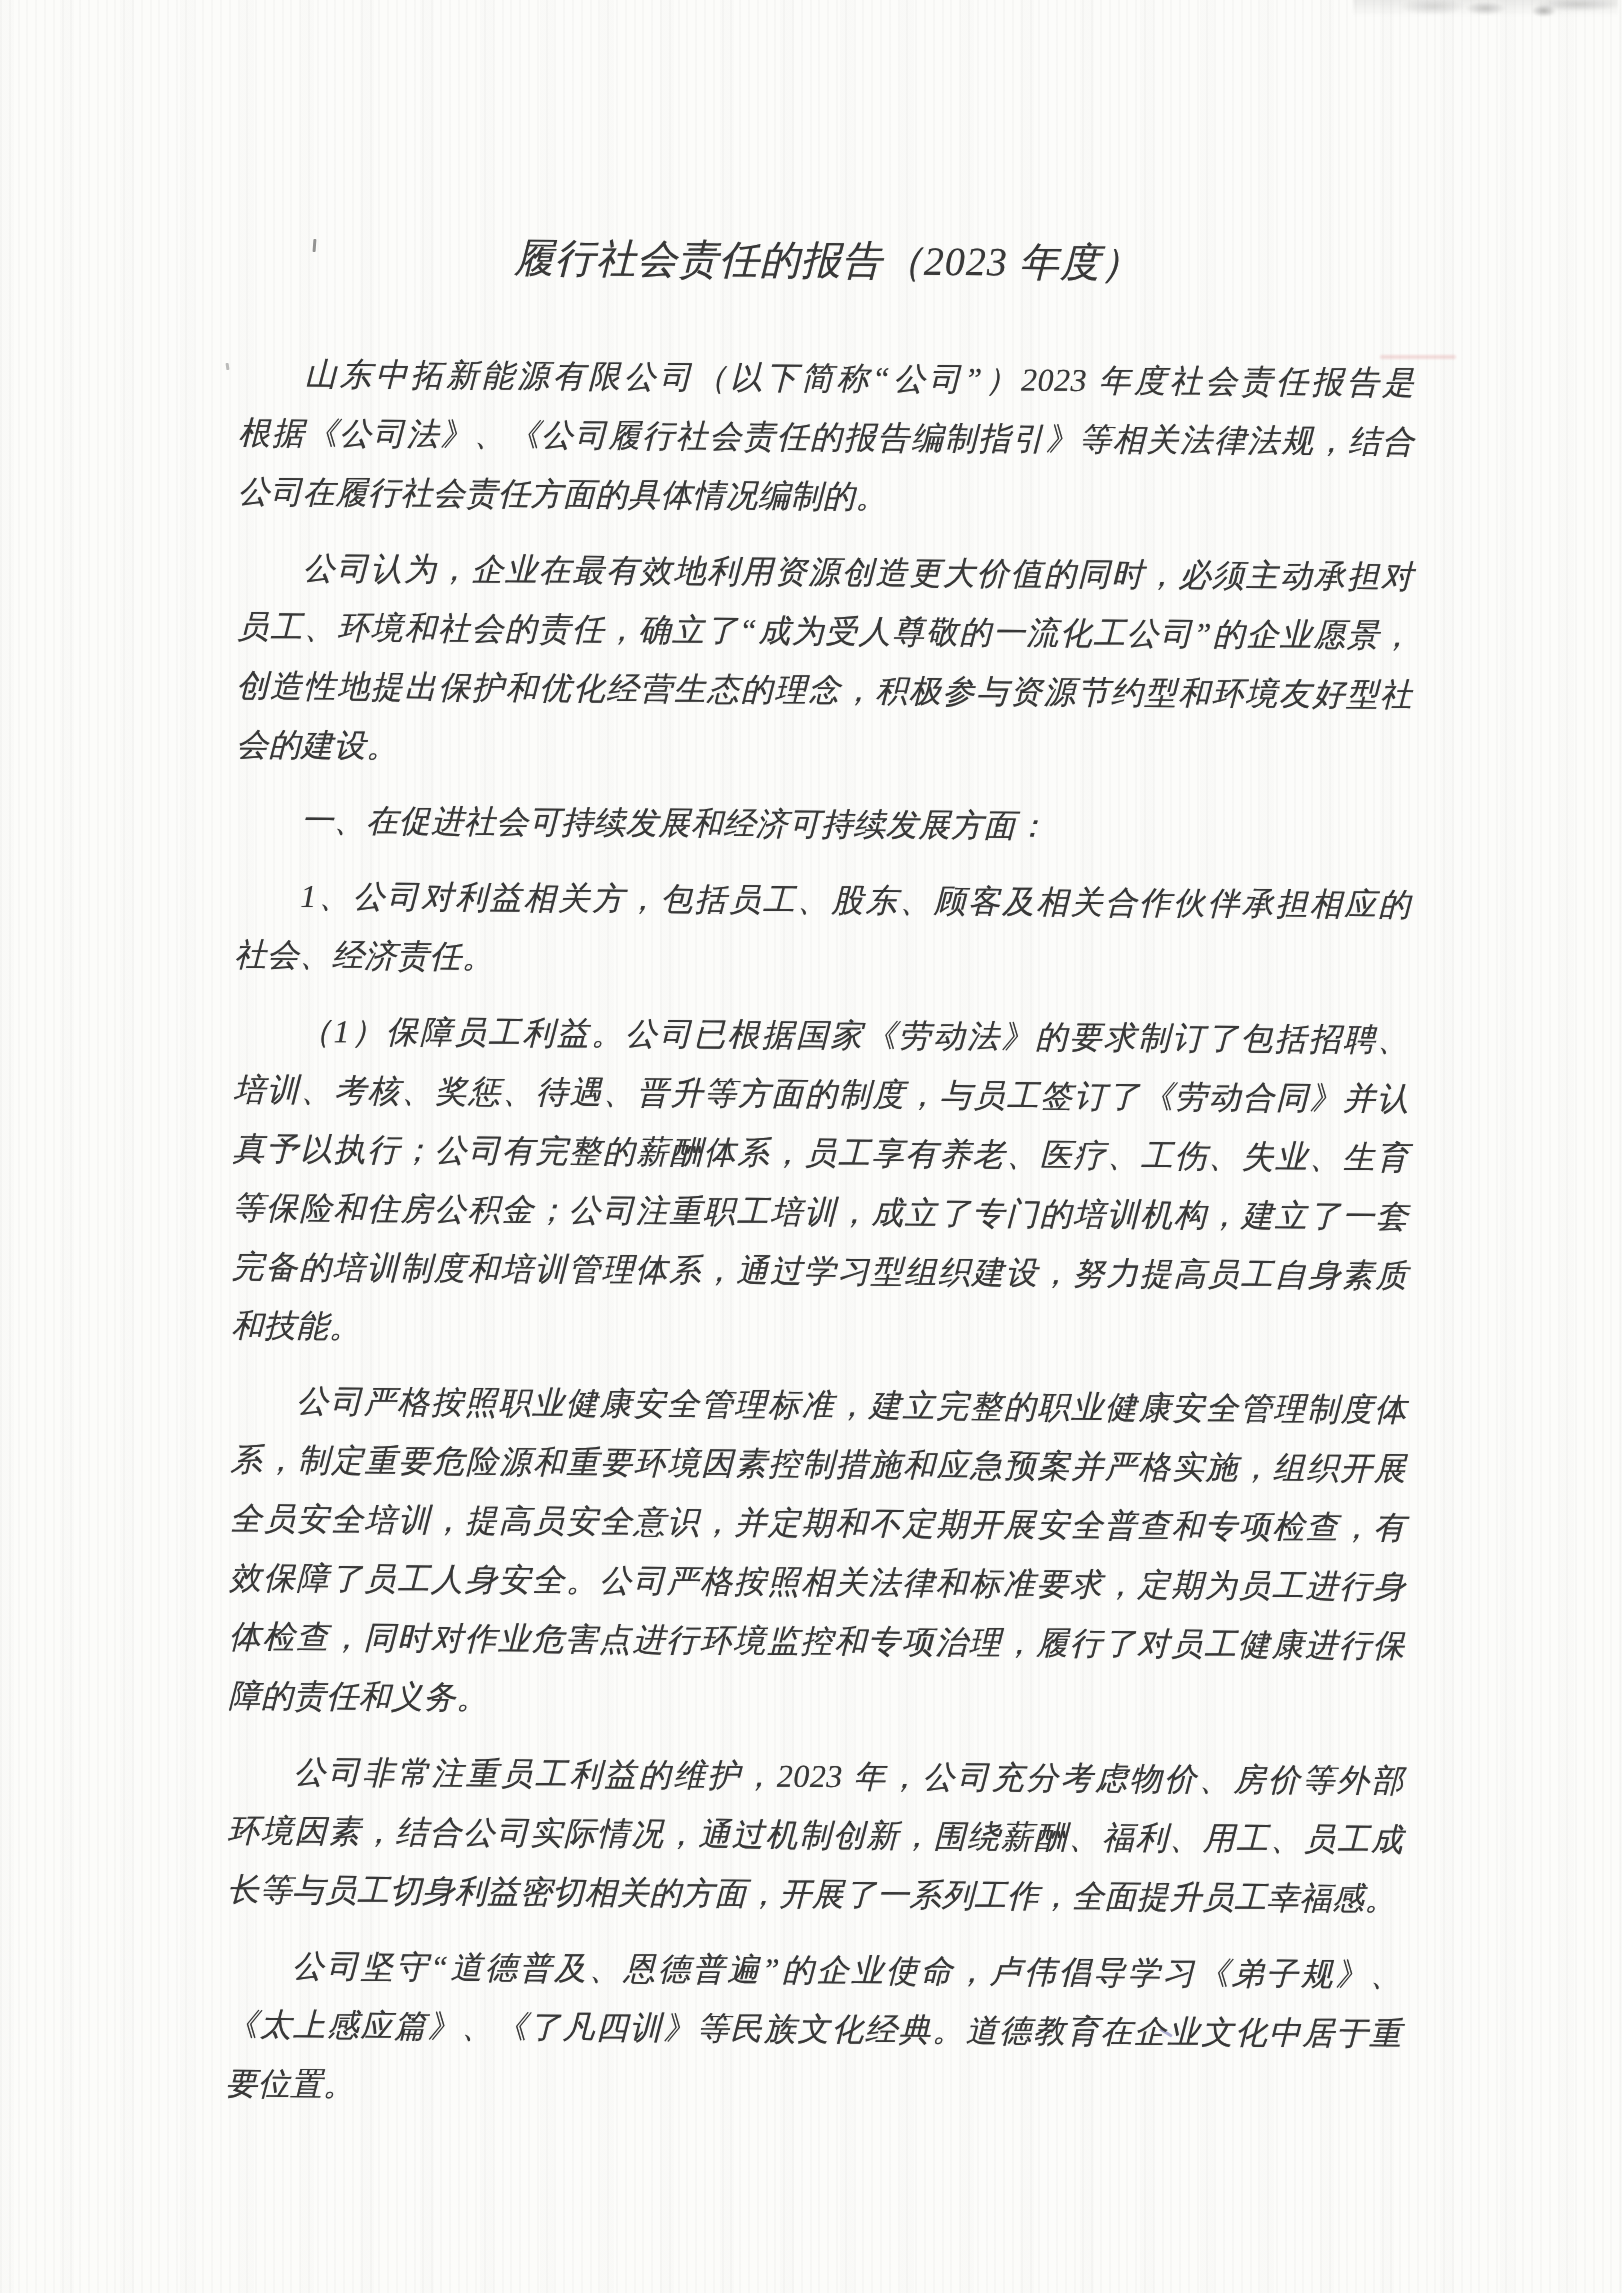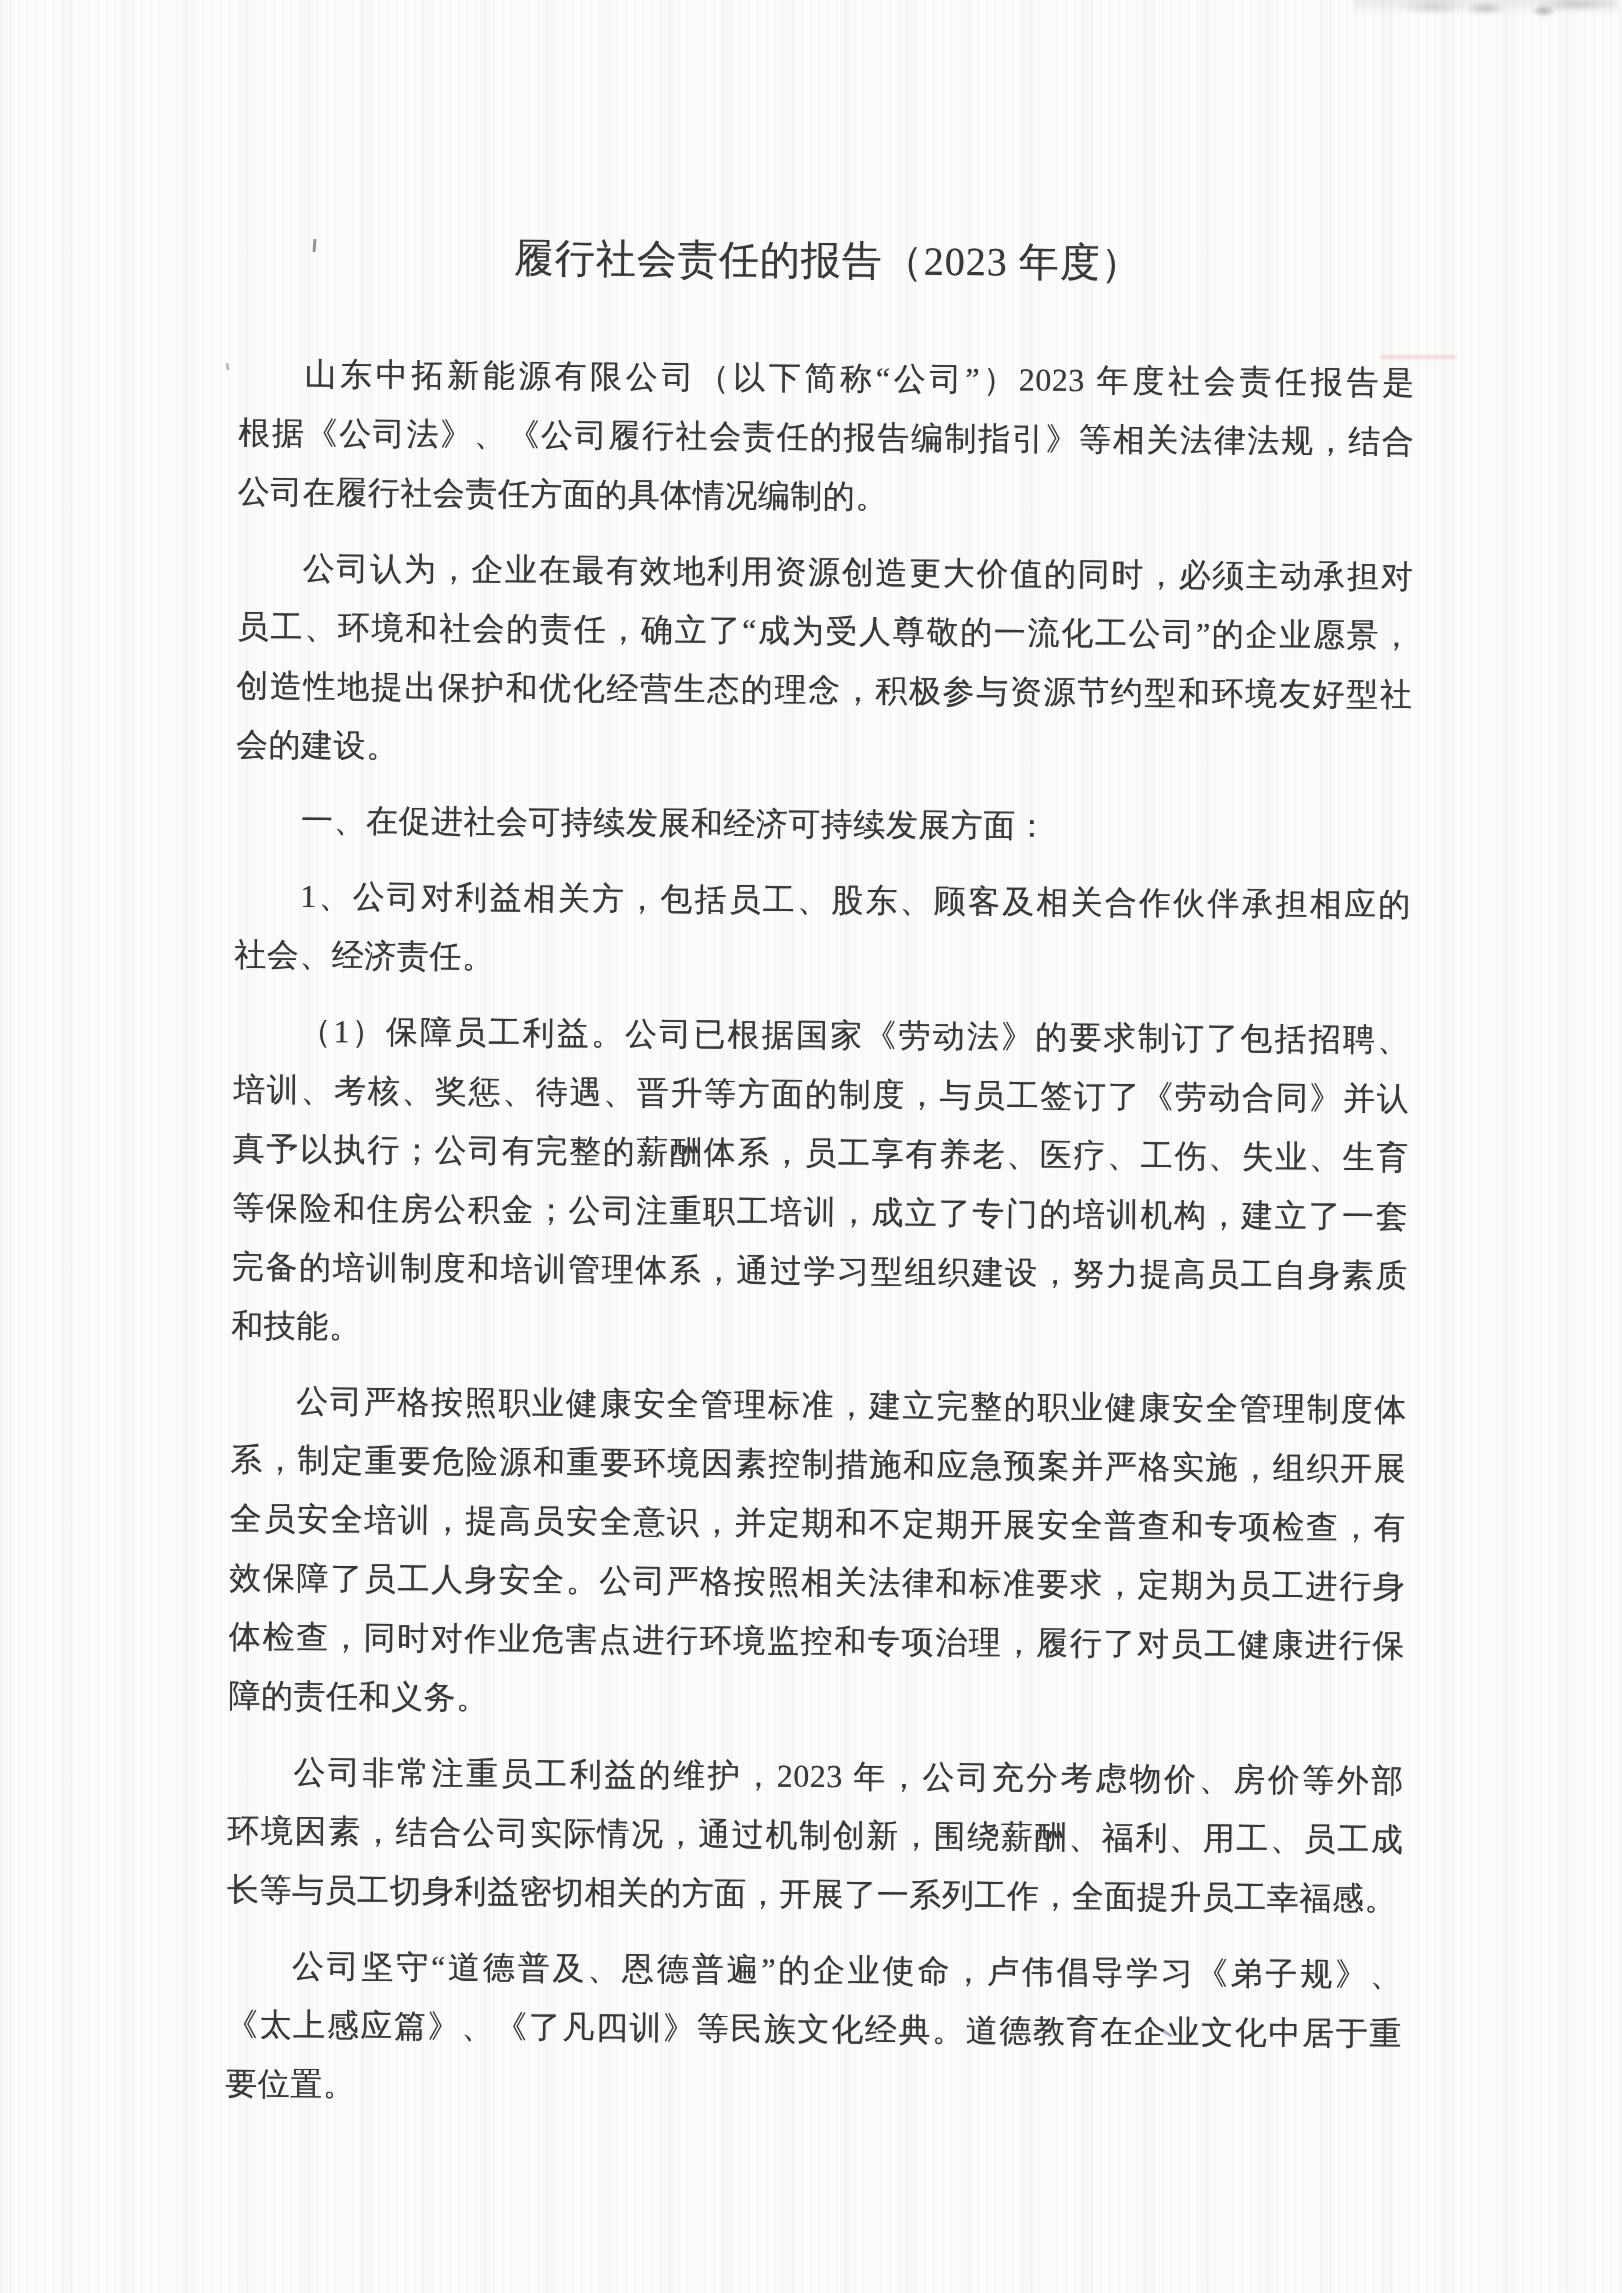--- a/index.html
+++ b/index.html
@@ -7,20 +7,21 @@
     padding: 0;
     background: #ffffff;
   }
   .page {
     position: relative;
     width: 1622px;
     height: 2294px;
     background: var(--paper, #fcfcfa);
     overflow: hidden;
     font-family: "Liberation Serif", "DejaVu Serif", serif;
+    font-style: italic;
   }
   
   .scan-streaks {
     position: absolute;
     inset: 0;
     background:
       repeating-linear-gradient(90deg,
         rgba(90,90,90,0.030) 0px, rgba(90,90,90,0.030) 2px,
         rgba(0,0,0,0) 2px, rgba(0,0,0,0) 8.8px),
       repeating-linear-gradient(90deg,

